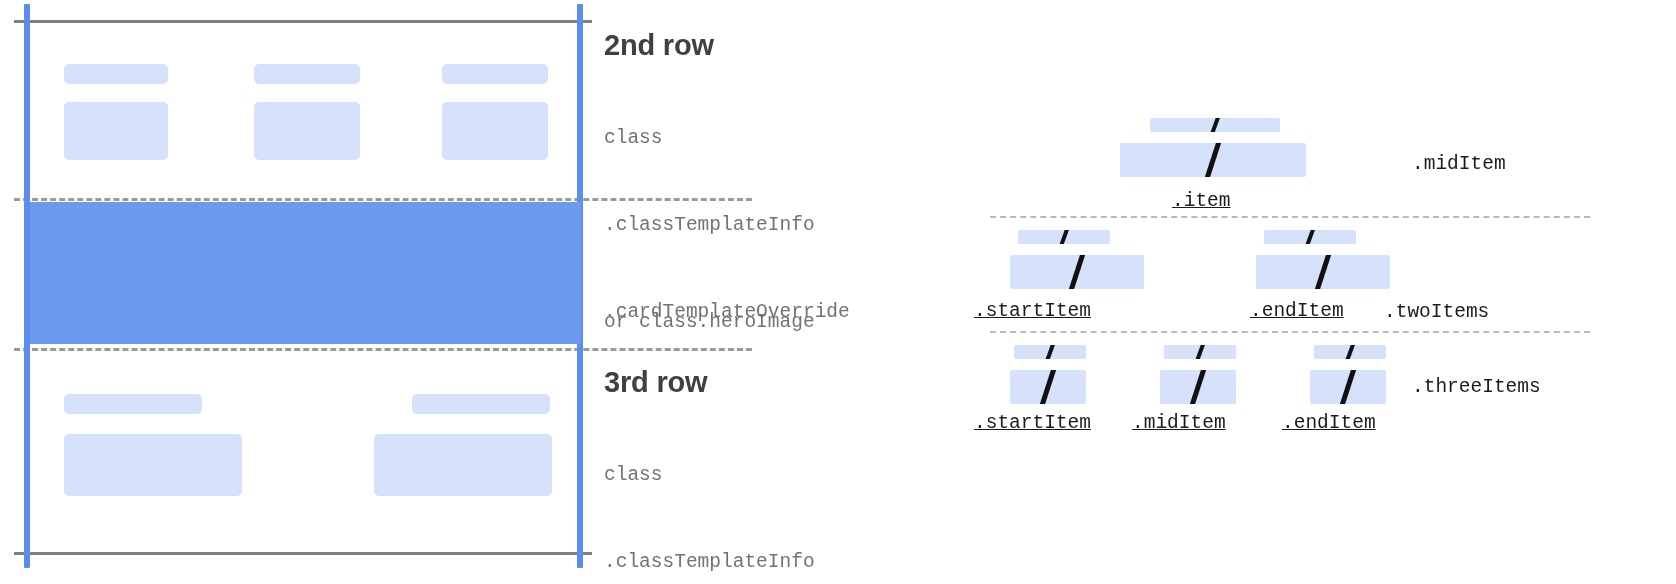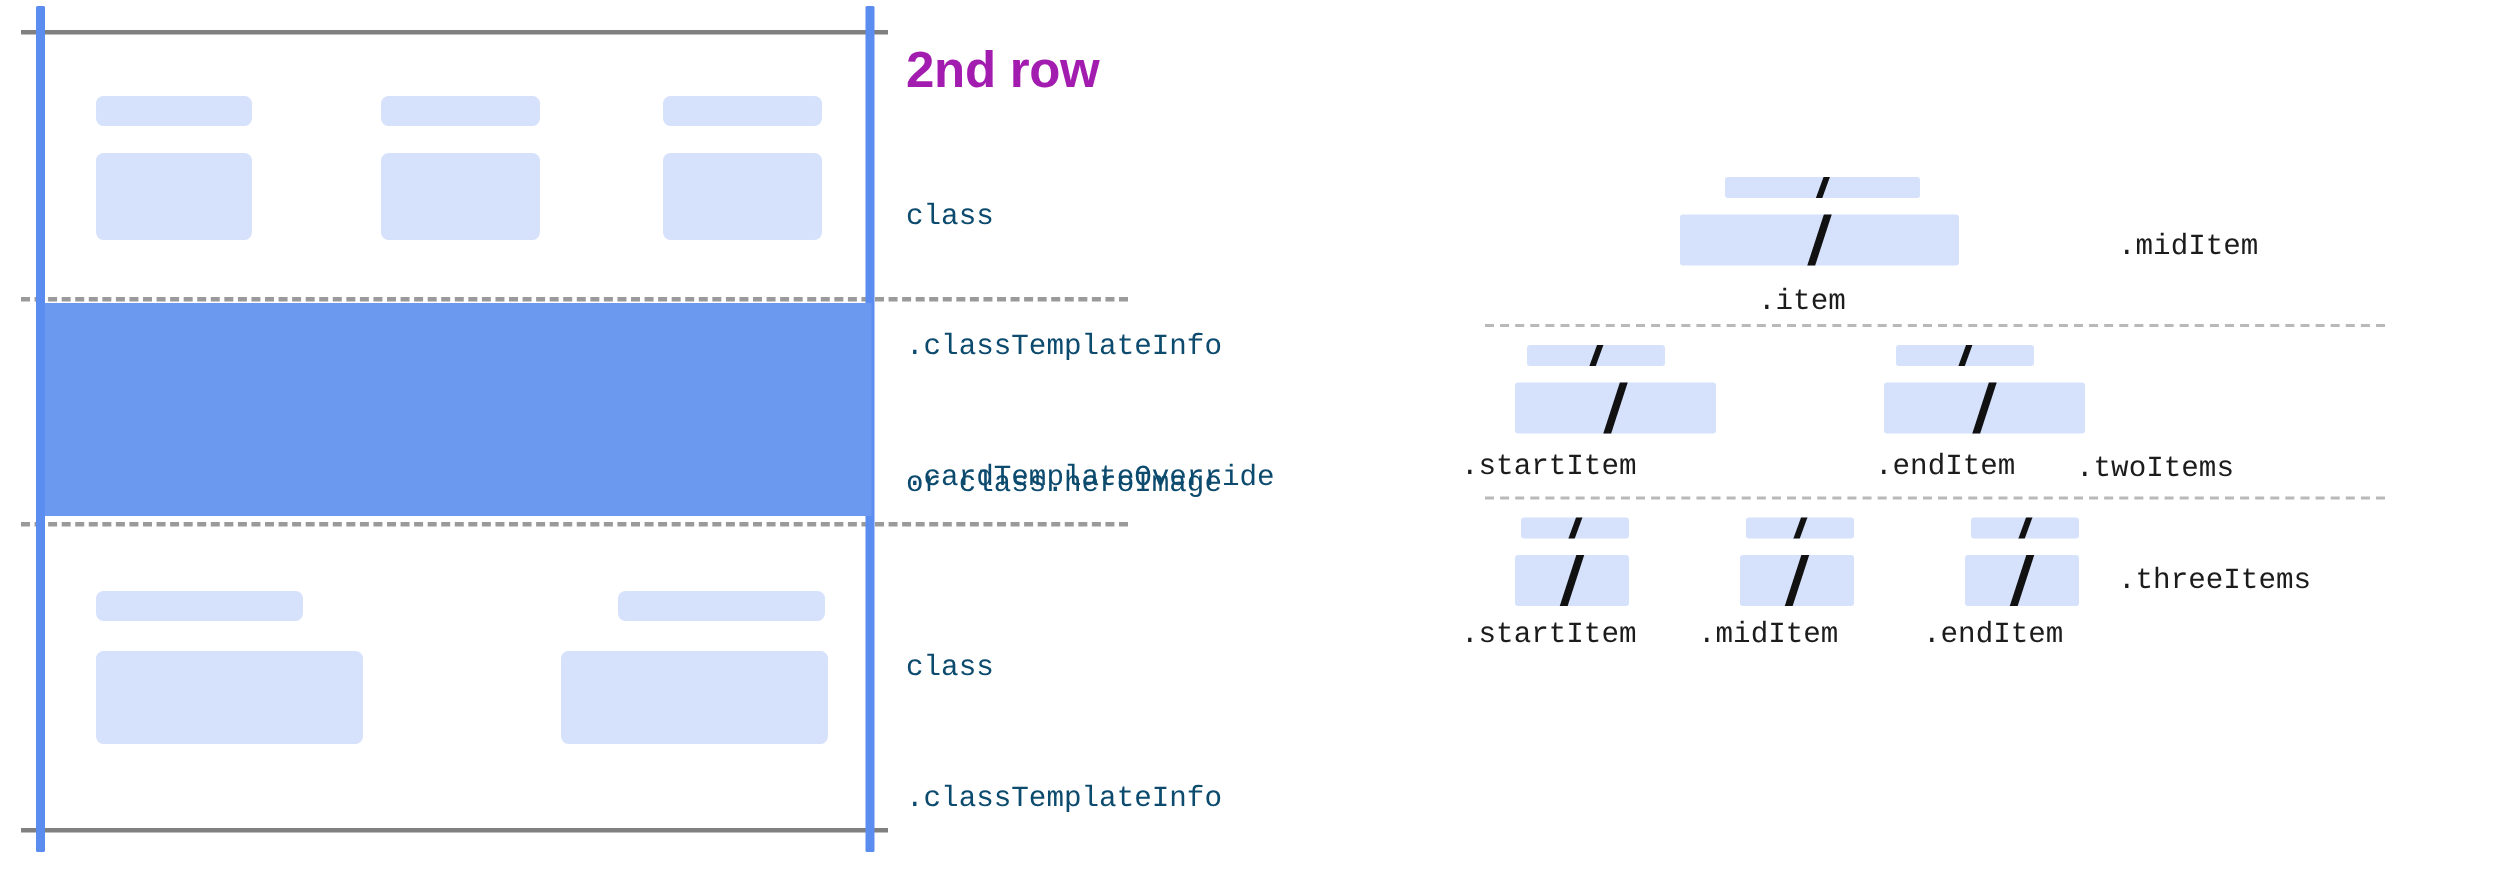--- a/index.html
+++ b/index.html
@@ -93,31 +93,31 @@
   }
 
   
   .label-col {
     position: absolute;
     left: 604px;
     width: 400px;
   }
   .row-heading {
     font-family: "Liberation Sans", sans-serif;
-    font-size: 34px;
+    font-size: 29px;
     font-weight: bold;
-    color: #a21caf;
+    color: #404040;
     letter-spacing: -0.2px;
     line-height: 1.05;
     white-space: pre;
   }
   .mono-block {
     font-family: "Liberation Mono", monospace;
     font-size: 19.5px;
-    color: #0c4a6e;
+    color: #737373;
     line-height: 29px;
     white-space: pre;
   }
   .mono-block div { white-space: pre; }
 
   
   .items-area {
     position: absolute;
     left: 960px;
     top: 0px;
@@ -156,20 +156,21 @@
   .bar.thick { height: 34px; }
   .bar.thin .slash  { height: 22px; transform: translate(-50%,-50%) rotate(20deg); }
   .bar.thick .slash { height: 40px; transform: translate(-50%,-50%) rotate(18deg); width: 5px; }
 
   .item-caption {
     position: absolute;
     font-family: "Liberation Mono", monospace;
     font-size: 19.5px;
     color: #1c1c1c;
     white-space: pre;
+    text-decoration: underline;
   }
   .group-label {
     position: absolute;
     font-family: "Liberation Mono", monospace;
     font-size: 19.5px;
     color: #1c1c1c;
     white-space: pre;
   }
 </style>
 </head>
@@ -221,20 +222,21 @@
       </div>
     </div>
 
     <div class="abs" style="left:0; top:250px;">
       <div class="mono-block">
         <div>or class.heroImage</div>
       </div>
     </div>
 
     <div class="abs" style="left:0; top:367px;">
+      <div class="row-heading">3rd row</div>
       <div class="mono-block" style="margin-top:6px;">
         <div>class</div>
         <div>.classTemplateInfo</div>
         
         
       </div>
     </div>
   </div>
 
   <div class="items-area">

